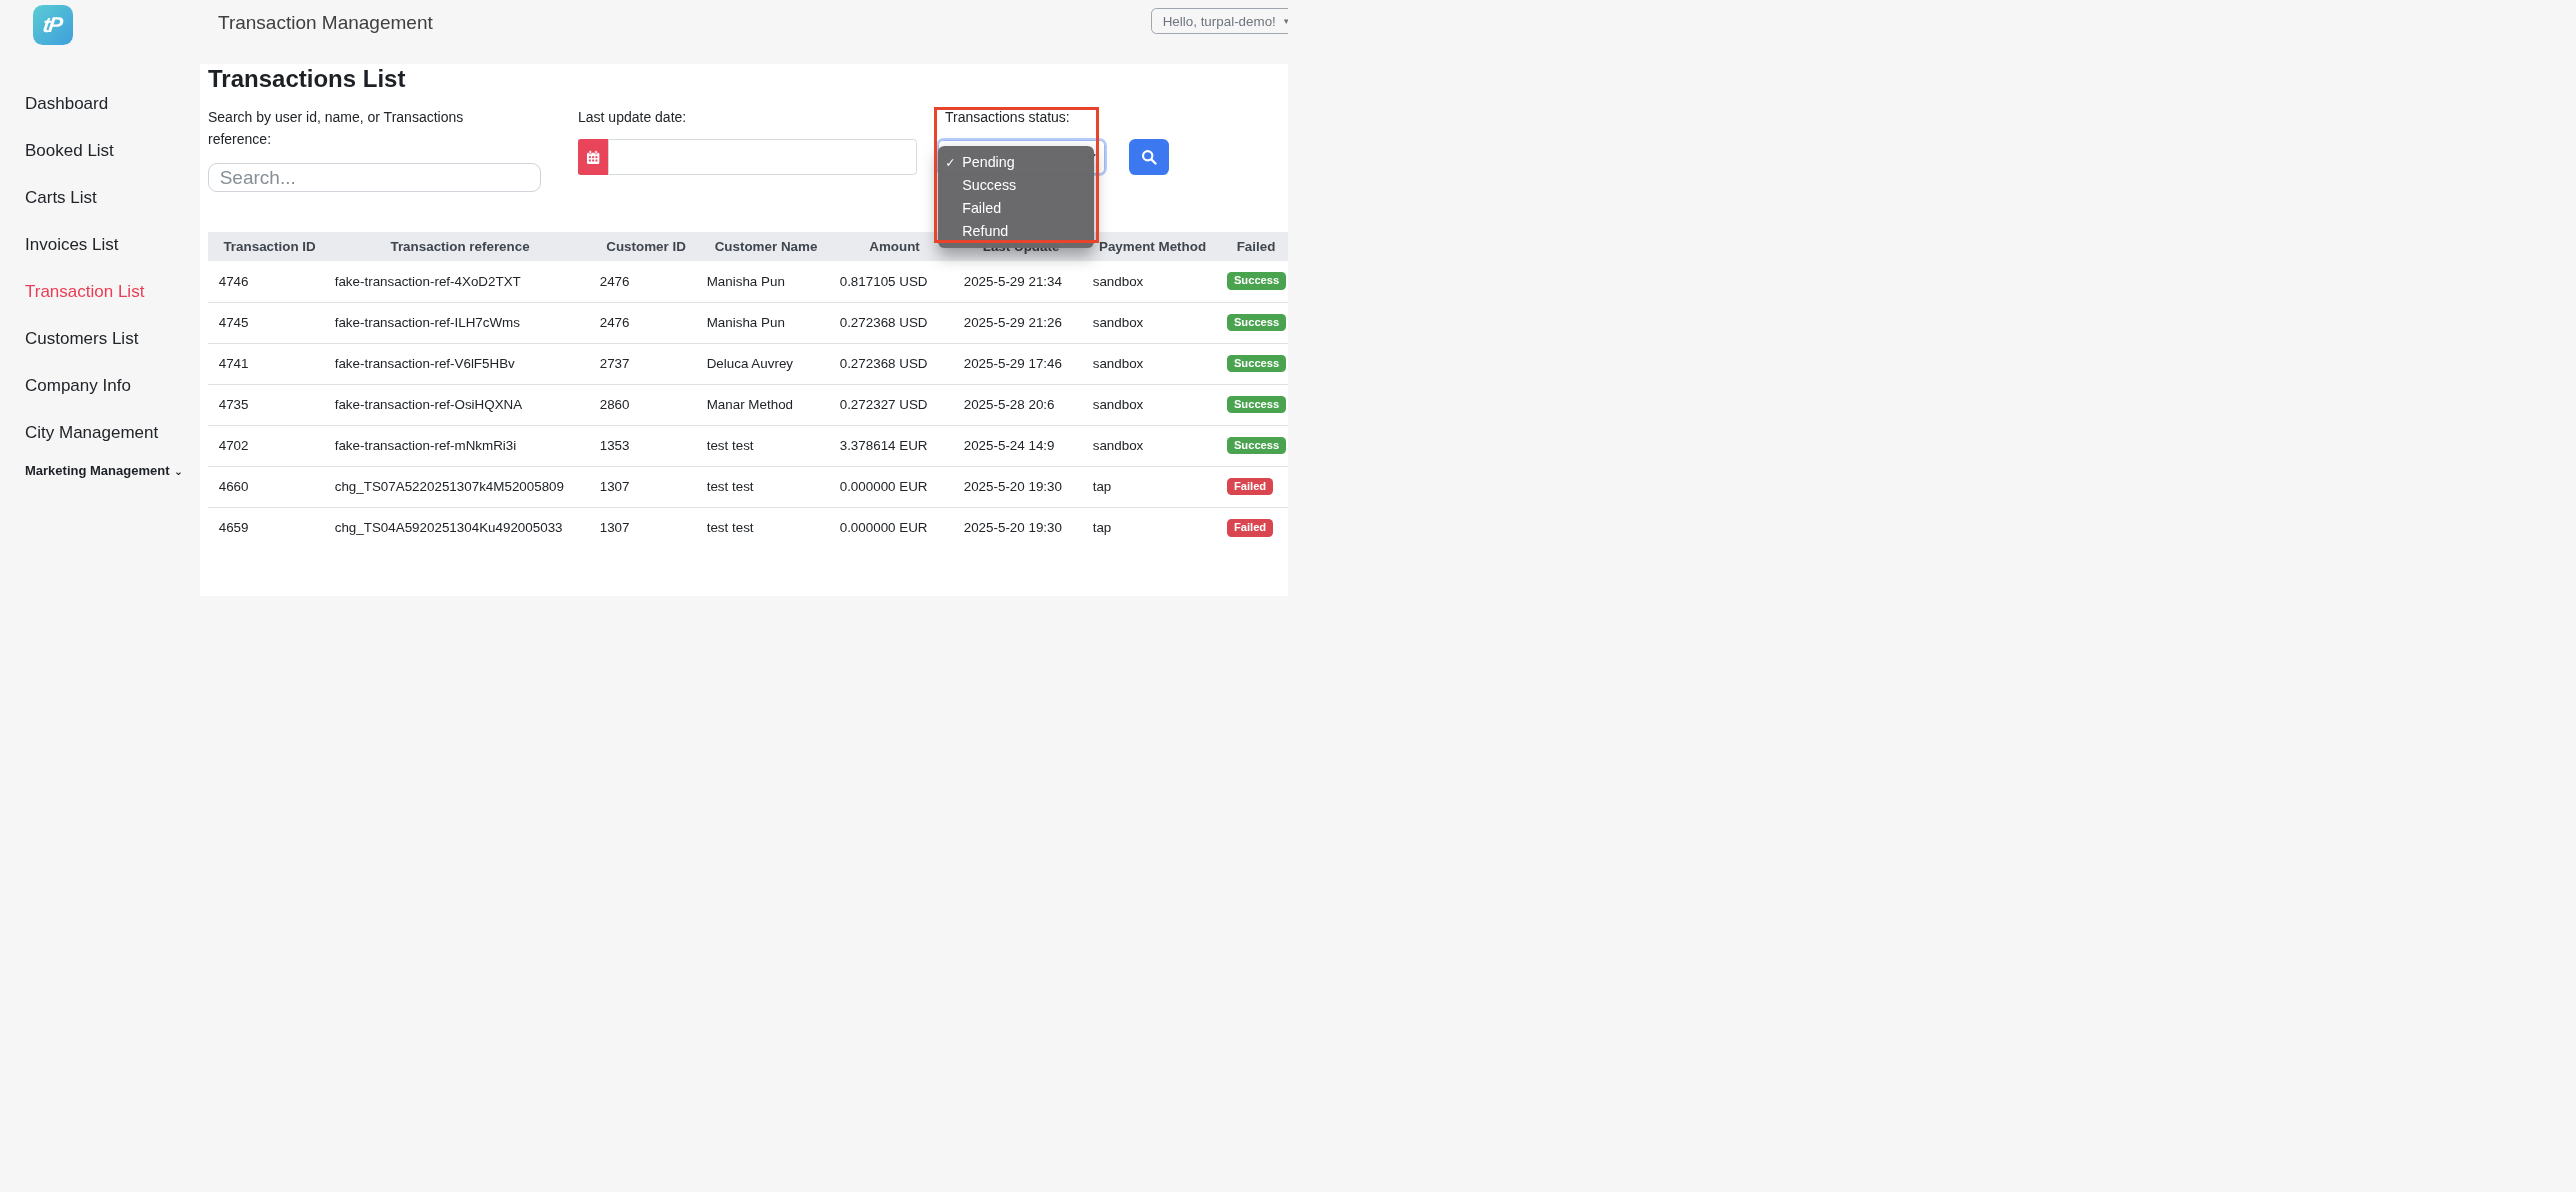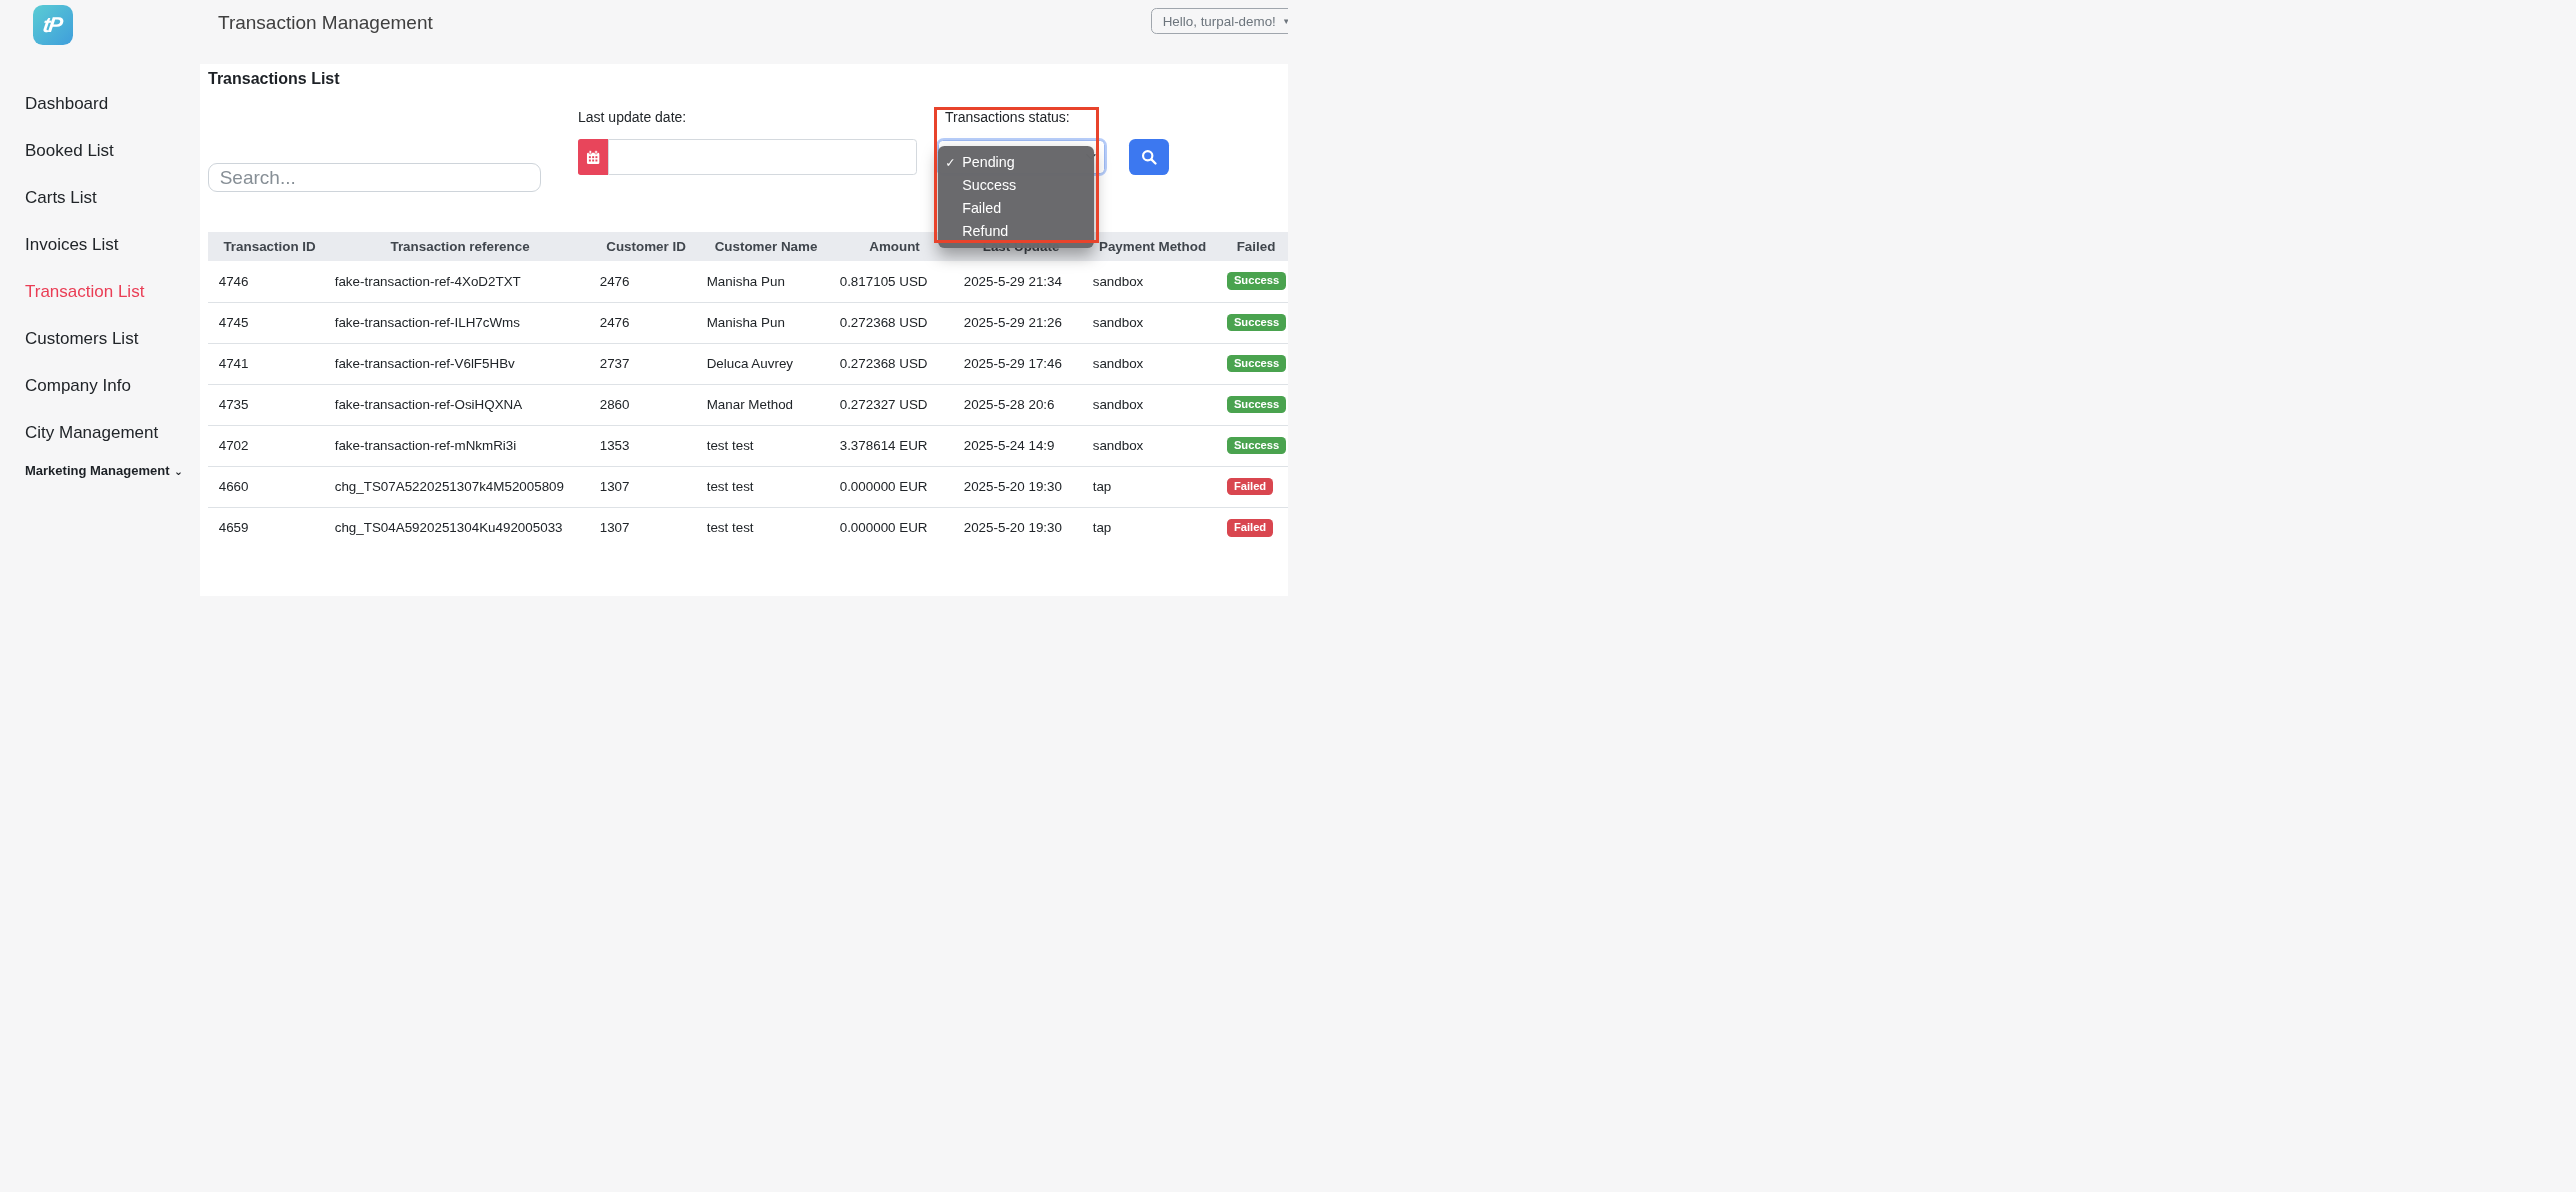--- a/index.html
+++ b/index.html
@@ -27,21 +27,21 @@
   
   .header-title { position:absolute; left:218px; top:11.6px; font-size:19px; color:#404040; }
   .user-button { position:absolute; left:1151px; top:8px; width:145px; height:26px;
                  border:0.9px solid #a0a6ad; border-radius:5.4px; background:transparent;
                  color:#6d757d; font-size:13.4px; display:flex; align-items:center; gap:6.3px;
                  padding-left:10.7px; cursor:pointer; }
   .user-button .caret { font-size:8px; margin-top:1.8px; }
 
   
   .panel { position:absolute; left:200px; top:64px; width:1089px; height:533px; background:#fff; }
-  .page-title { position:absolute; left:8px; top:0px; font-size:16px; font-weight:700; color:#1d2126; line-height:29.5px; }
+  .page-title { position:absolute; left:8px; top:0px; font-size:24px; font-weight:700; color:#1d2126; line-height:29.5px; }
 
   .filter-label { position:absolute; top:42px; font-size:14px; line-height:22.4px; color:#212529; }
   .lbl-search { left:8px; width:300px; }
   .lbl-date { left:378px; }
   .lbl-status { left:745px; }
 
   .search-input { position:absolute; left:8px; top:99px; width:333px; height:29px;
                   border:0.9px solid #ced4da; border-radius:9px; font-size:19px; padding:0 10.7px;
                   color:#15803d; outline:none; font-family:inherit; }
   .search-input::placeholder { color:#878f96; }
@@ -110,20 +110,21 @@
 
   <div class="header-title">Transaction Management</div>
   <div class="user-button">
     <span>Hello, turpal-demo!</span>
     <span class="caret">▼</span>
   </div>
 
   <main class="panel">
     <h1 class="page-title">Transactions List</h1>
 
+    <div class="filter-label lbl-search">Search by user id, name, or Transactions reference:</div>
     <input class="search-input" type="text" placeholder="Search..." style="">
 
     <div class="filter-label lbl-date">Last update date:</div>
     <div class="date-group">
       <button class="cal-btn">
         <svg width="14.3" height="15" viewBox="0 0 16 17">
           <rect x="1" y="3" width="14" height="13" rx="1.5" fill="#ffffff"></rect>
           <rect x="3.4" y="0.5" width="2.6" height="4" rx="1" fill="#ffffff" stroke="var(--danger-red,#e8455b)" stroke-width="0.8"></rect>
           <rect x="10" y="0.5" width="2.6" height="4" rx="1" fill="#ffffff" stroke="var(--danger-red,#e8455b)" stroke-width="0.8"></rect>
           <g fill="var(--danger-red,#e8455b)">

